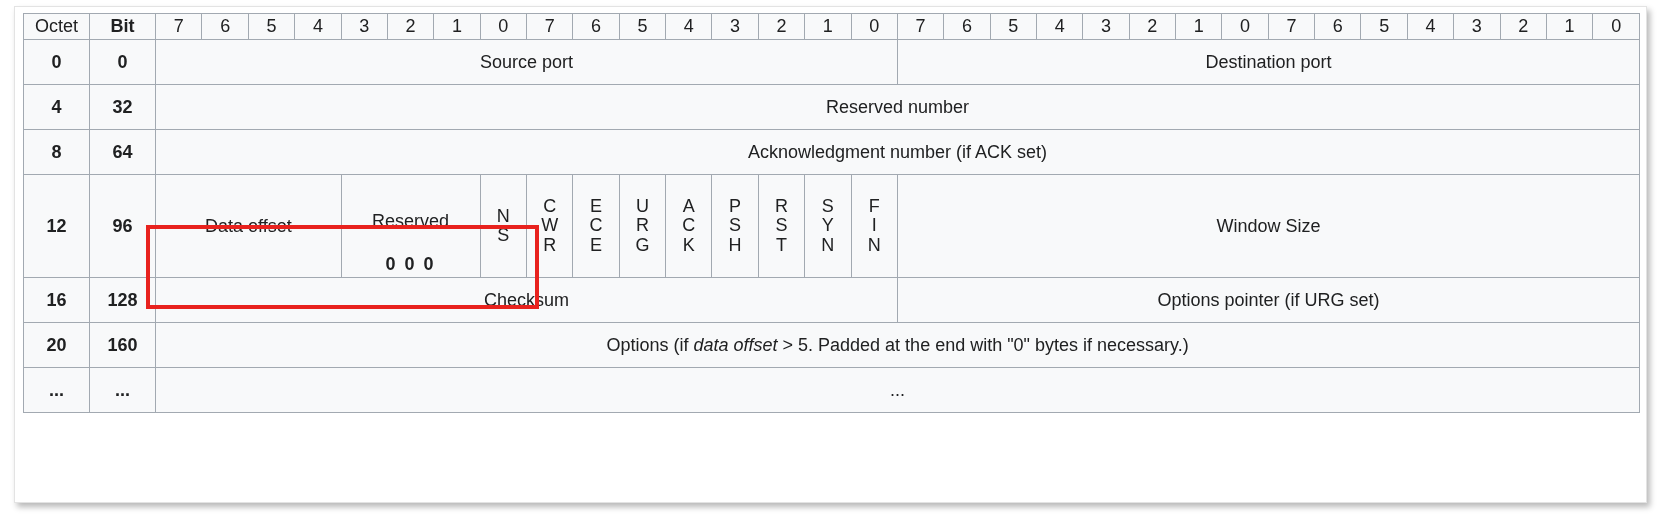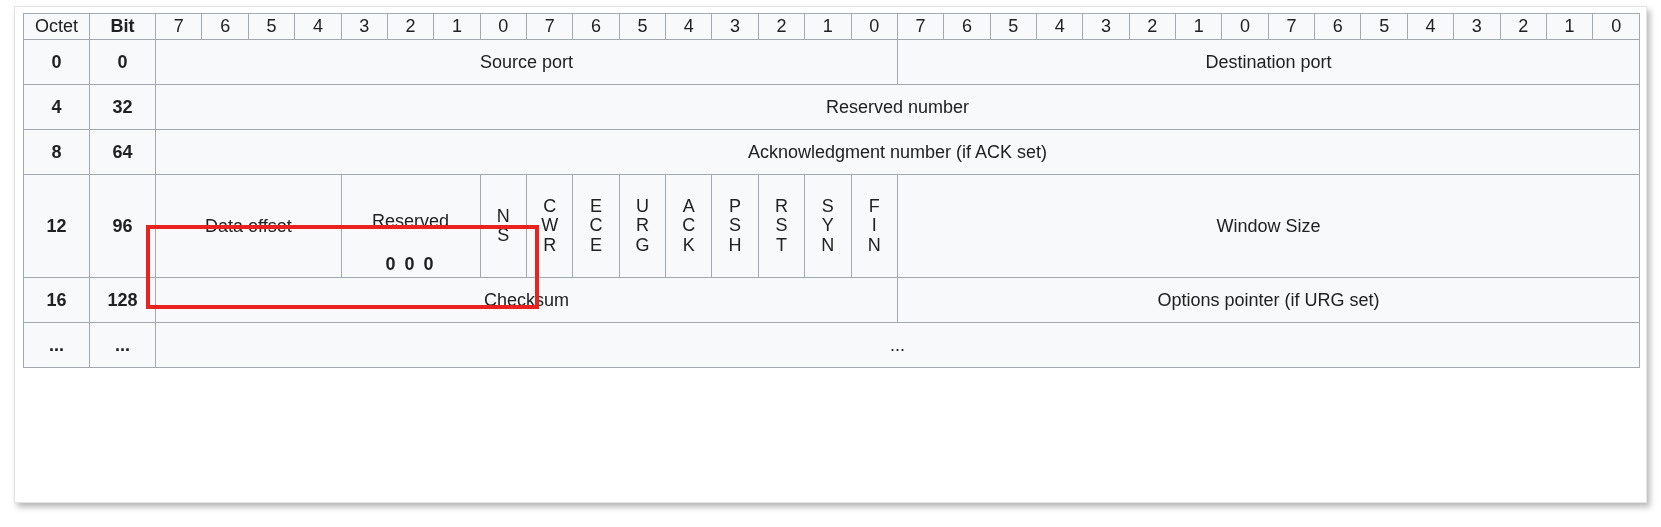--- a/index.html
+++ b/index.html
@@ -261,20 +261,27 @@
           <td class="field" colspan="16">Window Size</td>
         </tr>
 
         <tr>
           <td class="octet-num">16</td>
           <td class="octet-num">128</td>
           <td class="field" colspan="16">Checksum</td>
           <td class="field" colspan="16">Options pointer (if URG set)</td>
         </tr>
 
+        <tr>
+          <td class="octet-num">20</td>
+          <td class="octet-num">160</td>
+          <td class="field options" colspan="32">
+            <span>Options (if </span><i>data offset</i><span> &gt; 5. Padded at the end with "0" bytes if necessary.)</span>
+          </td>
+        </tr>
 
         <tr>
           <td class="octet-num">...</td>
           <td class="octet-num">...</td>
           <td class="field options-dots" colspan="32">...</td>
         </tr>
       </tbody>
     </table>
 
     <div class="hl-box" id="hl-box" style="left: 130.625px; top: 217.5px; width: 392.891px; height: 84.2344px; border-color: rgb(232, 34, 30);"></div>

